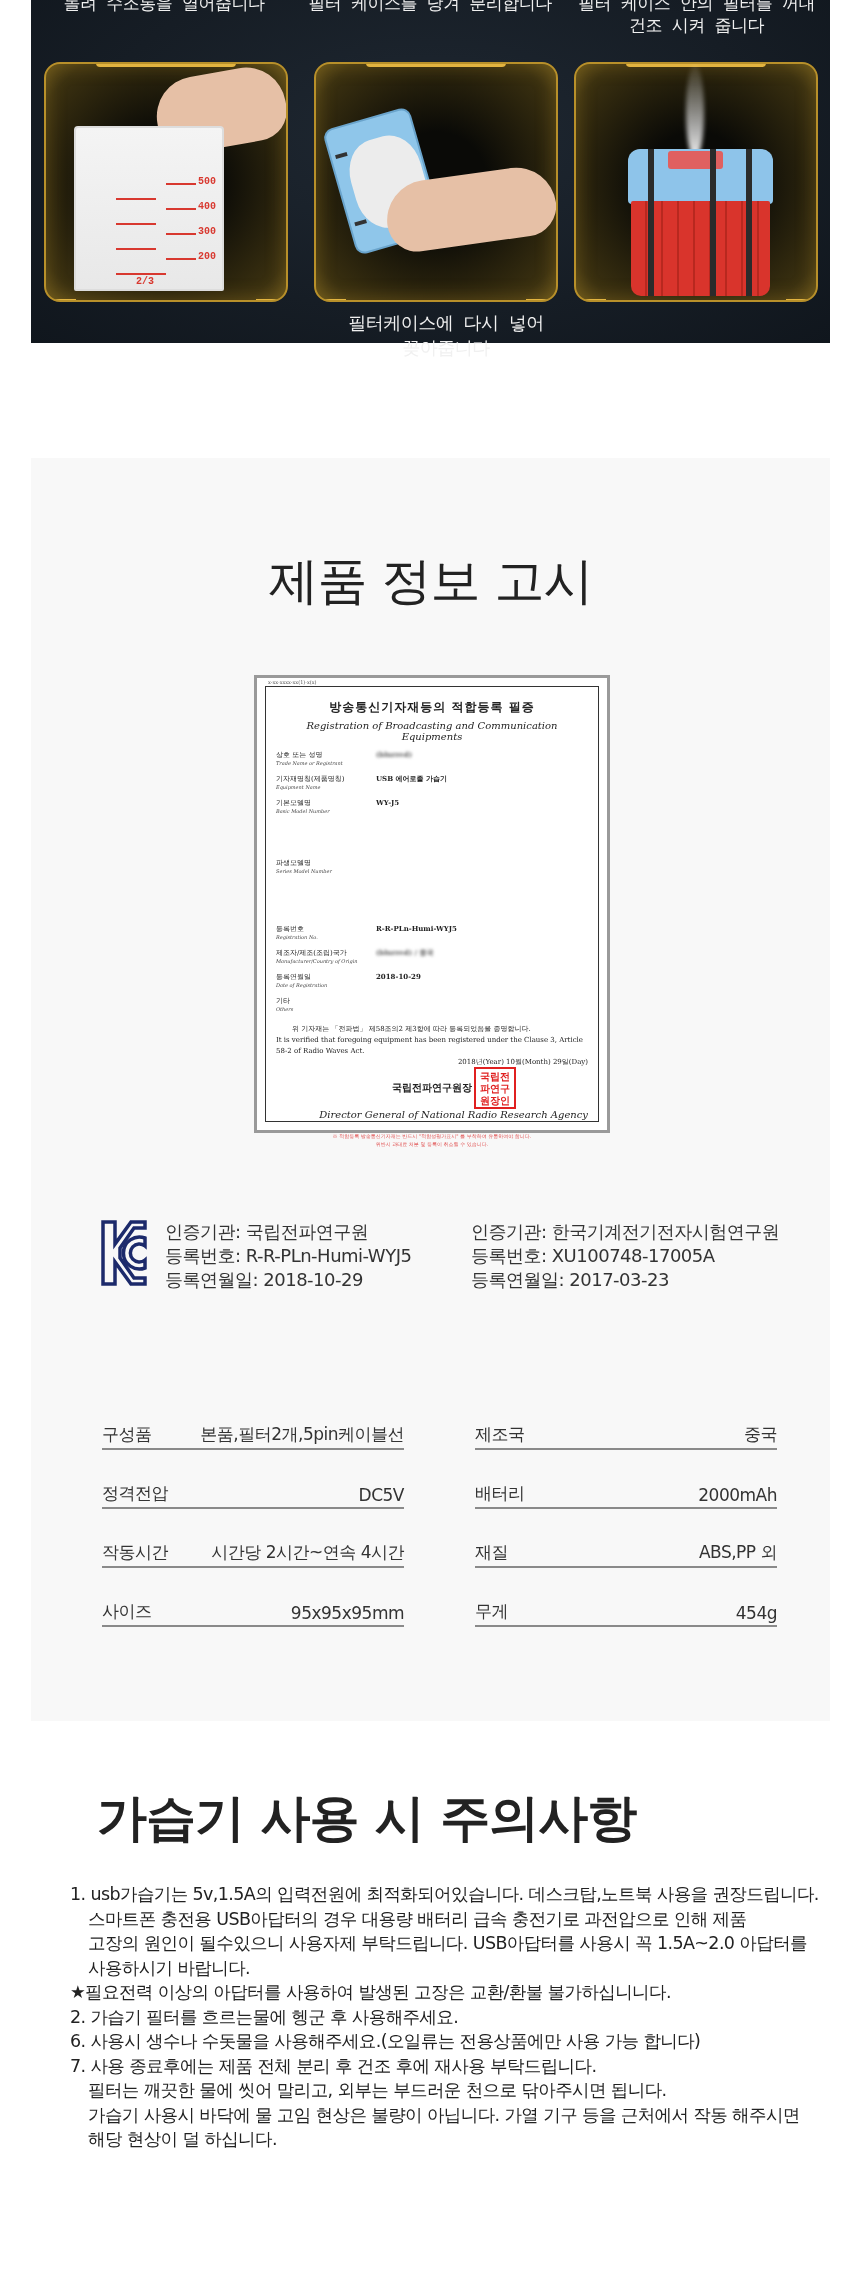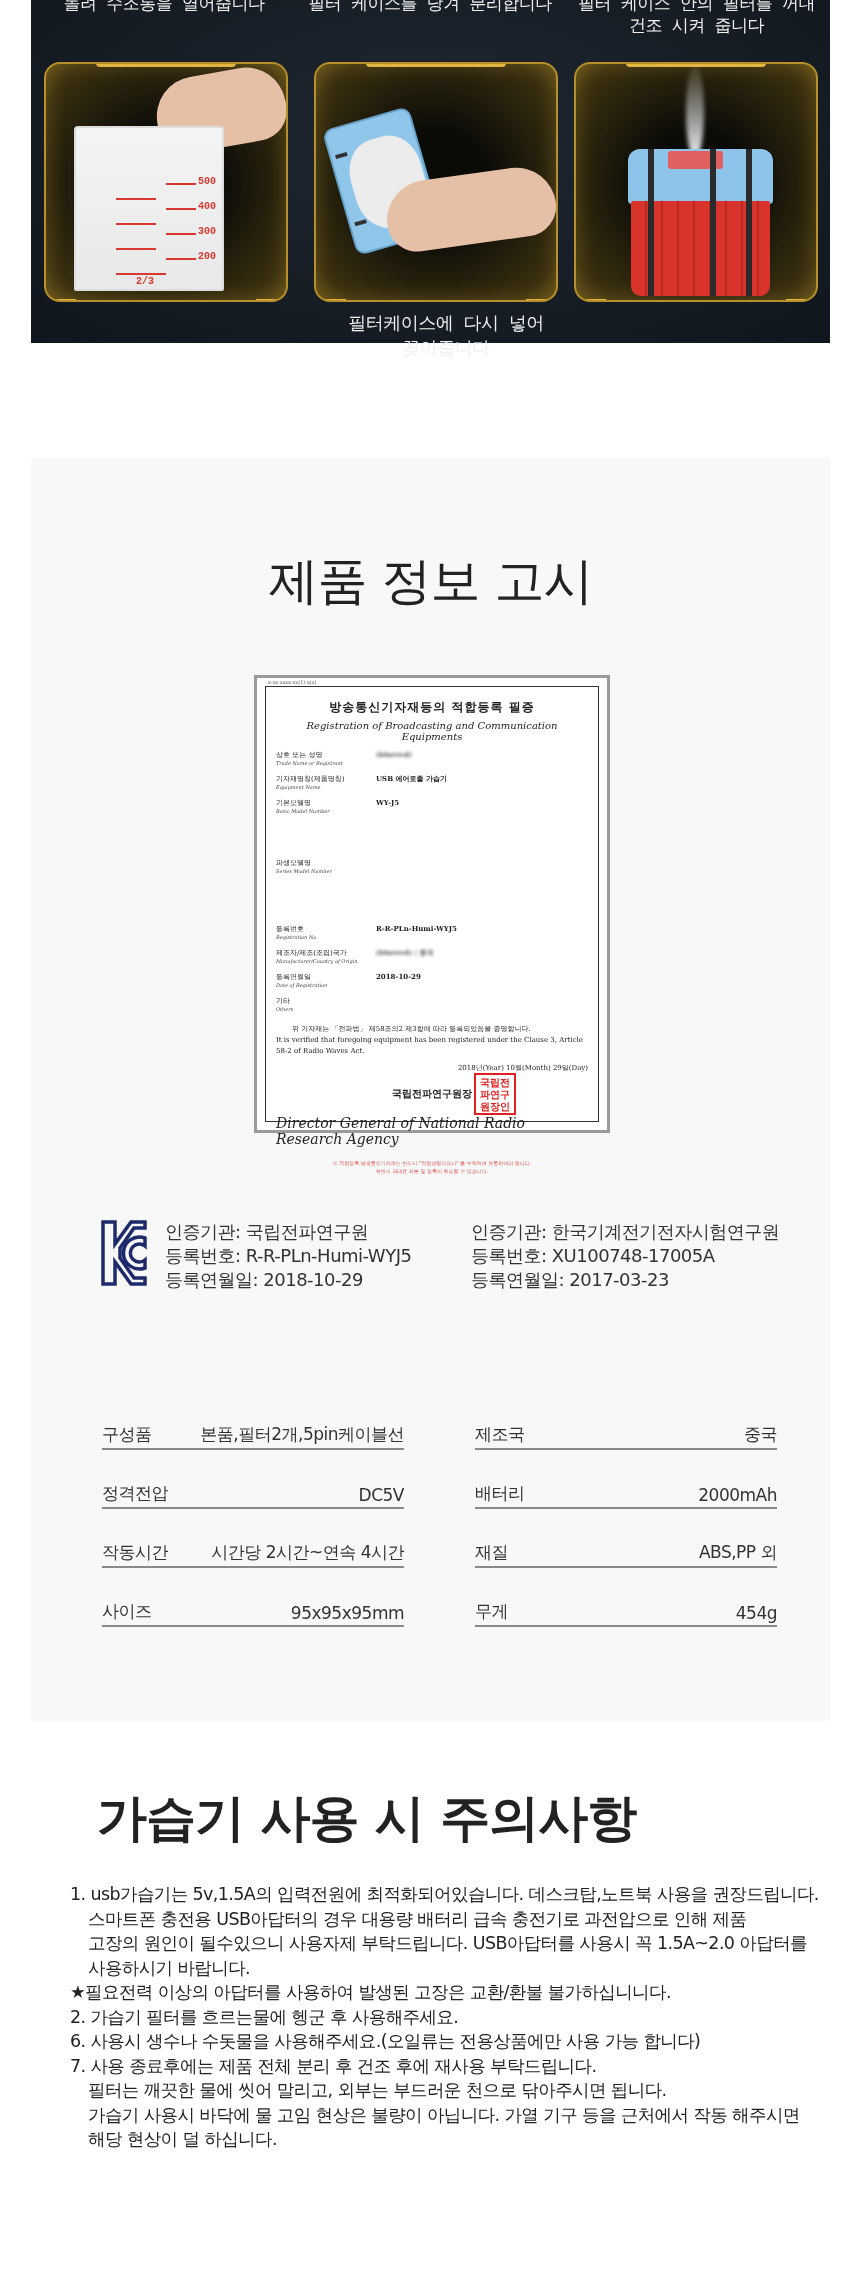--- a/index.html
+++ b/index.html
@@ -54,24 +54,24 @@
   .cert .inner { border: 1px solid #333; height: 100%; position: relative; padding: 6px 10px; font-family: "DejaVu Serif", "Liberation Serif", serif; }
   .cert .no { position: absolute; left: 2px; top: -8px; font-size: 5px; color: #555; }
   .cert .t1 { text-align: center; font-size: 12px; font-weight: bold; margin-top: 6px; letter-spacing: 1px; }
   .cert .t2 { text-align: center; font-size: 10px; font-style: italic; margin-top: 4px; }
   .cert .row { display: flex; margin-top: 8px; font-size: 7px; }
   .cert .row .k { width: 100px; }
   .cert .row .k small { display: block; font-size: 5px; color: #444; font-style: italic; }
   .cert .row .v { font-weight: bold; }
   .cert .blur { filter: blur(1.5px); color: #555; }
   .cert .stmt { font-size: 7px; margin-top: 12px; line-height: 11px; }
-  .cert .date { text-align: right; font-size: 7px; margin-top: 6px; }
+  .cert .date { text-align: right; font-size: 7px; }
   .cert .sig { text-align: center; font-size: 10px; font-weight: bold; margin-top: 14px; position: relative; }
   .cert .seal { position: absolute; right: 72px; top: -14px; width: 42px; height: 42px; border: 2px solid #e02020; color: #e02020; font-size: 10px; line-height: 12px; text-align: center; padding-top: 2px; background: rgba(255,255,255,0.6); }
-  .cert .dg { text-align: left; font-size: 14px; font-style: italic; margin-top: 14px; }
+  .cert .dg { text-align: right; font-size: 10px; font-style: italic; margin-top: 14px; }
   .cert .note { text-align: center; font-size: 5px; color: #e05050; margin-top: 12px; line-height: 8px; }
 
   .kc { position: absolute; left: 70px; top: 762px; width: 46px; height: 66px; }
   .certinfo { position: absolute; font-size: 18px; line-height: 24px; color: #333; letter-spacing: -0.5px; }
 
   .spec { position: absolute; width: 302px; height: 28px; border-bottom: 2px solid #8a8a8a; display: flex; justify-content: space-between; align-items: flex-end; font-size: 17px; color: #333; letter-spacing: -0.5px; padding-bottom: 2px; }
 
   
   .h2 { position: absolute; left: 97px; top: 1785px; font-size: 50px; color: #222; letter-spacing: -1px; }
   .cautions { position: absolute; left: 70px; top: 1882px; width: 740px; font-size: 17.5px; line-height: 24.5px; color: #222; letter-spacing: -0.6px; }

